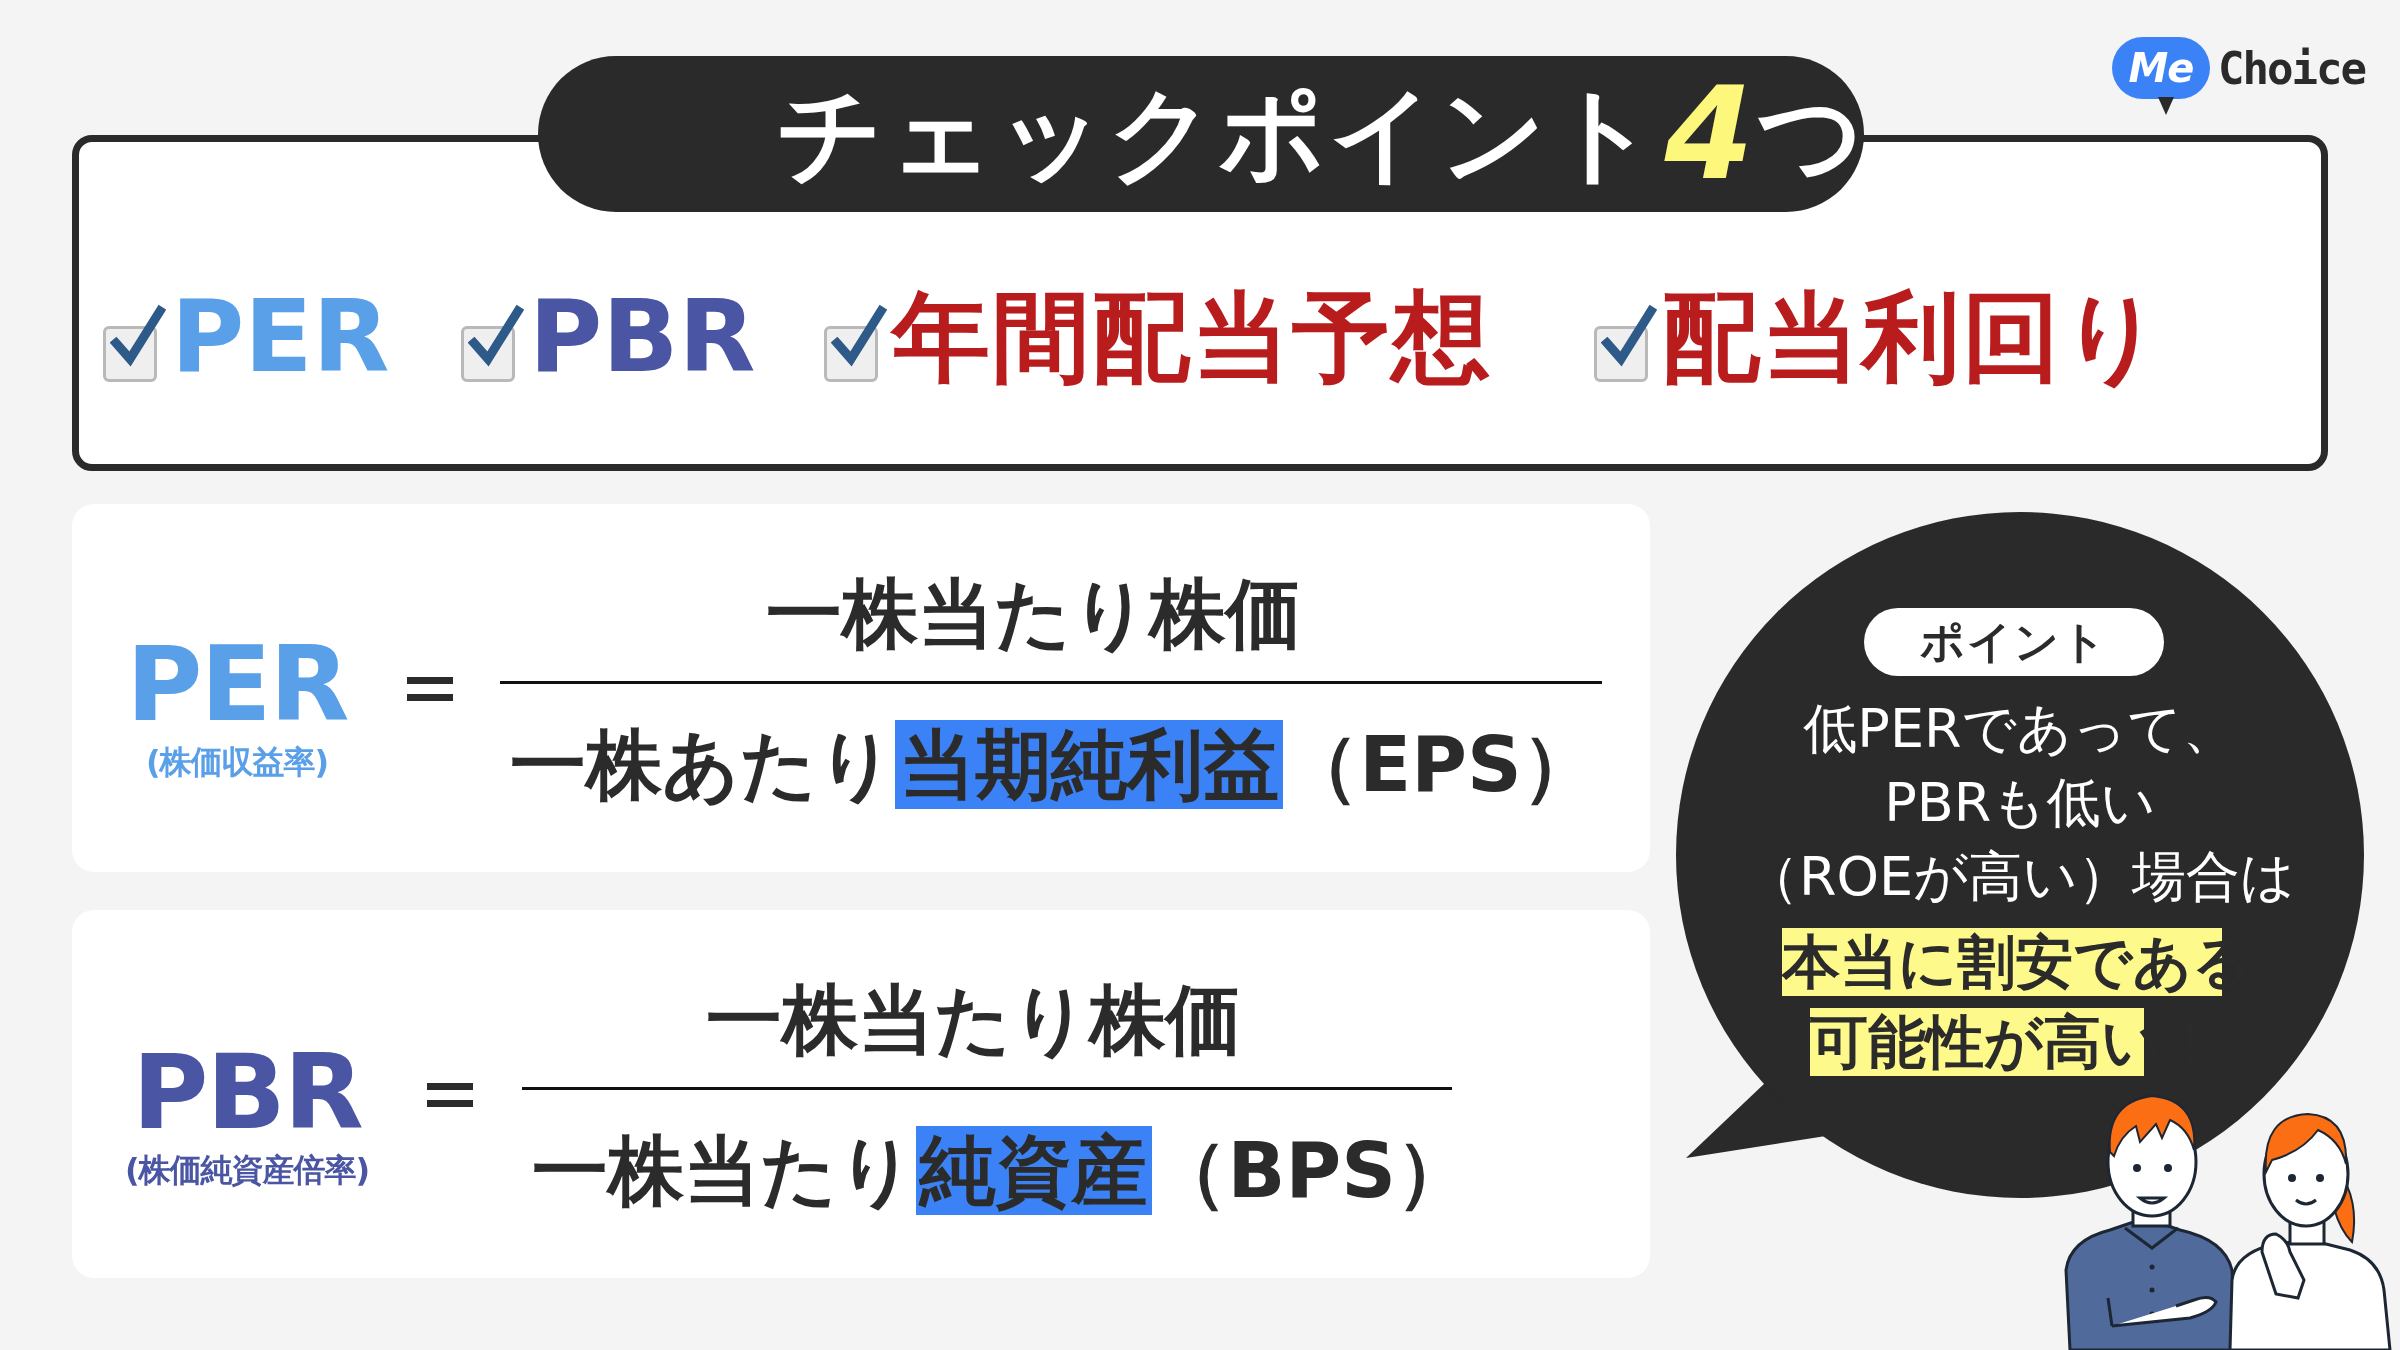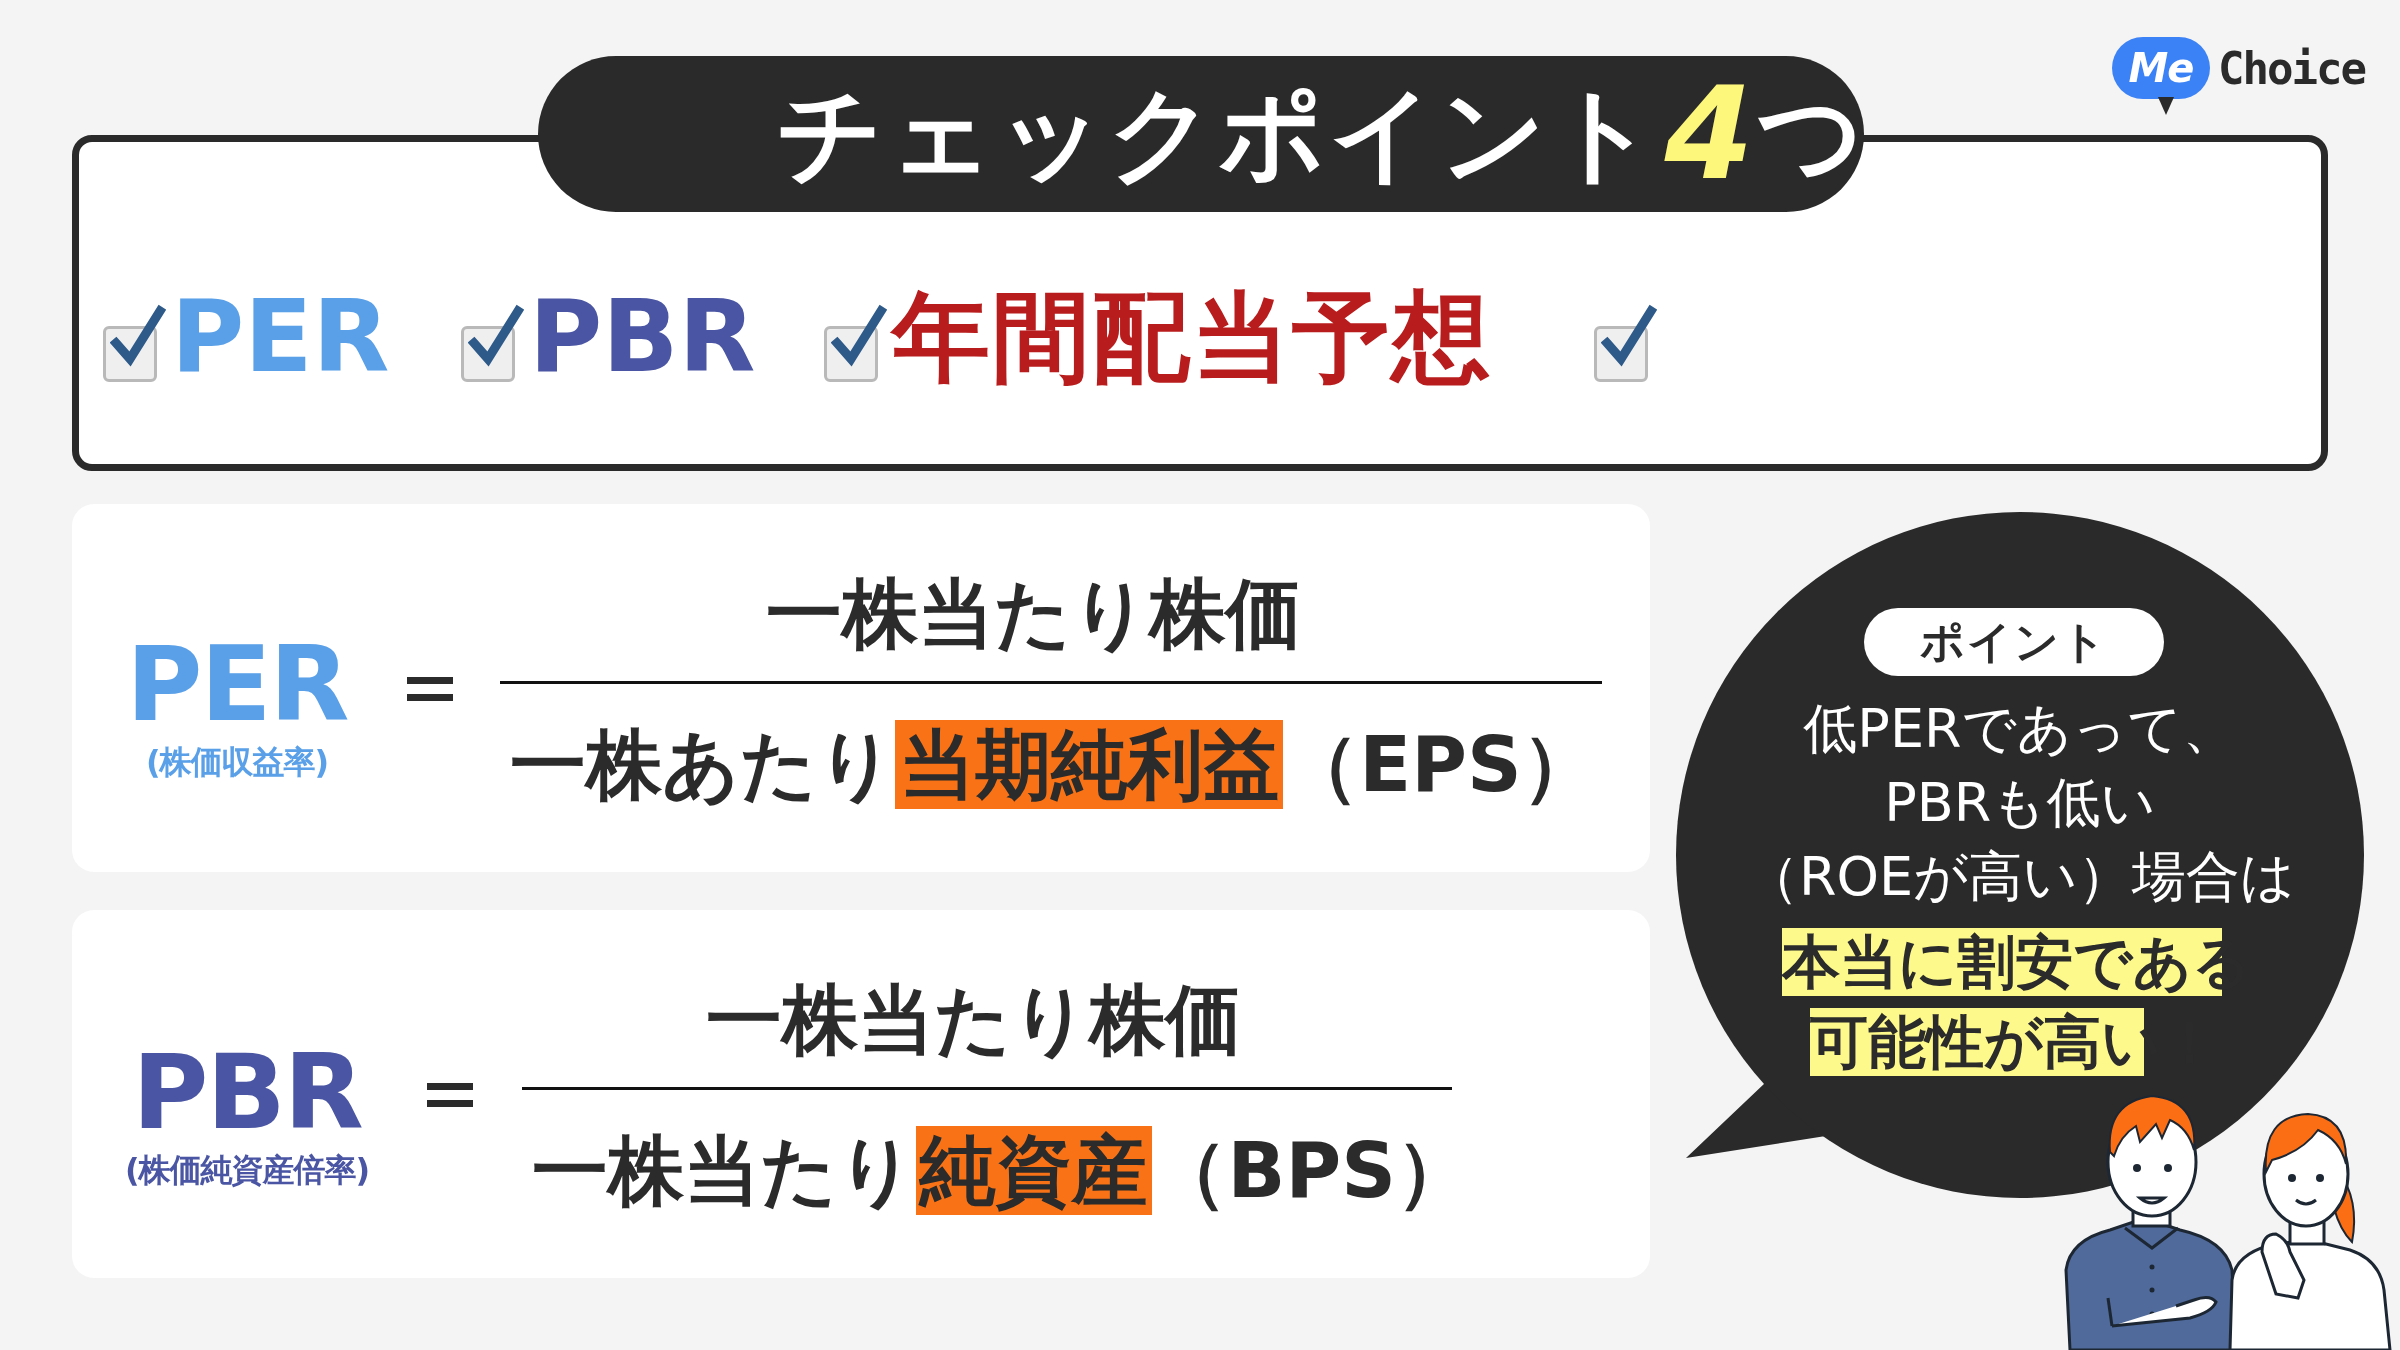--- a/index.html
+++ b/index.html
@@ -72,21 +72,21 @@
   .equals::before, .equals::after {
     content: ""; position: absolute; left: 0; width: 46px; height: 7px; background: #2b2b2b;
   }
   .equals::before { top: 0; }
   .equals::after { bottom: 0; }
 
   .frac-line { position: absolute; height: 3px; background: #111; }
   .frac-num, .frac-den {
     position: absolute; font-weight: bold; font-size: 76px; line-height: 1; white-space: nowrap; color: #2b2b2b;
   }
-  .hl { background: #f97316; padding: 0 4px; }
+  .hl { background: #3b82f6; padding: 0 4px; }
 
   
   .bubble {
     position: absolute; left: 1676px; top: 512px; width: 688px; height: 686px;
     background: #2a2a2a; border-radius: 50%;
   }
   .bubble-tail { position: absolute; left: 1684px; top: 1010px; width: 200px; height: 160px; }
   .point-pill {
     position: absolute; left: 1864px; top: 608px; width: 300px; height: 68px;
     background: #fff; border-radius: 34px;
@@ -140,20 +140,21 @@
           </svg>
       </span>
       <span class="check-label lbl-jp">年間配当予想</span>
     </div>
     <div class="check-item" style="left:1515px;">
       <span class="cb">
         <svg viewBox="0 0 56 66">
             <path d="M6 40 L20 56 L50 8" fill="none" stroke="#2e5a8a" stroke-width="9" stroke-linecap="square"></path>
           </svg>
       </span>
+      <span class="check-label lbl-jp">配当利回り</span>
     </div>
   </div>
 </div>
 
 <div class="title-pill">
   <span class="title-text">チェックポイント</span>
   <span class="title-num">4</span>
   <span class="title-suffix">つ</span>
 </div>
 

